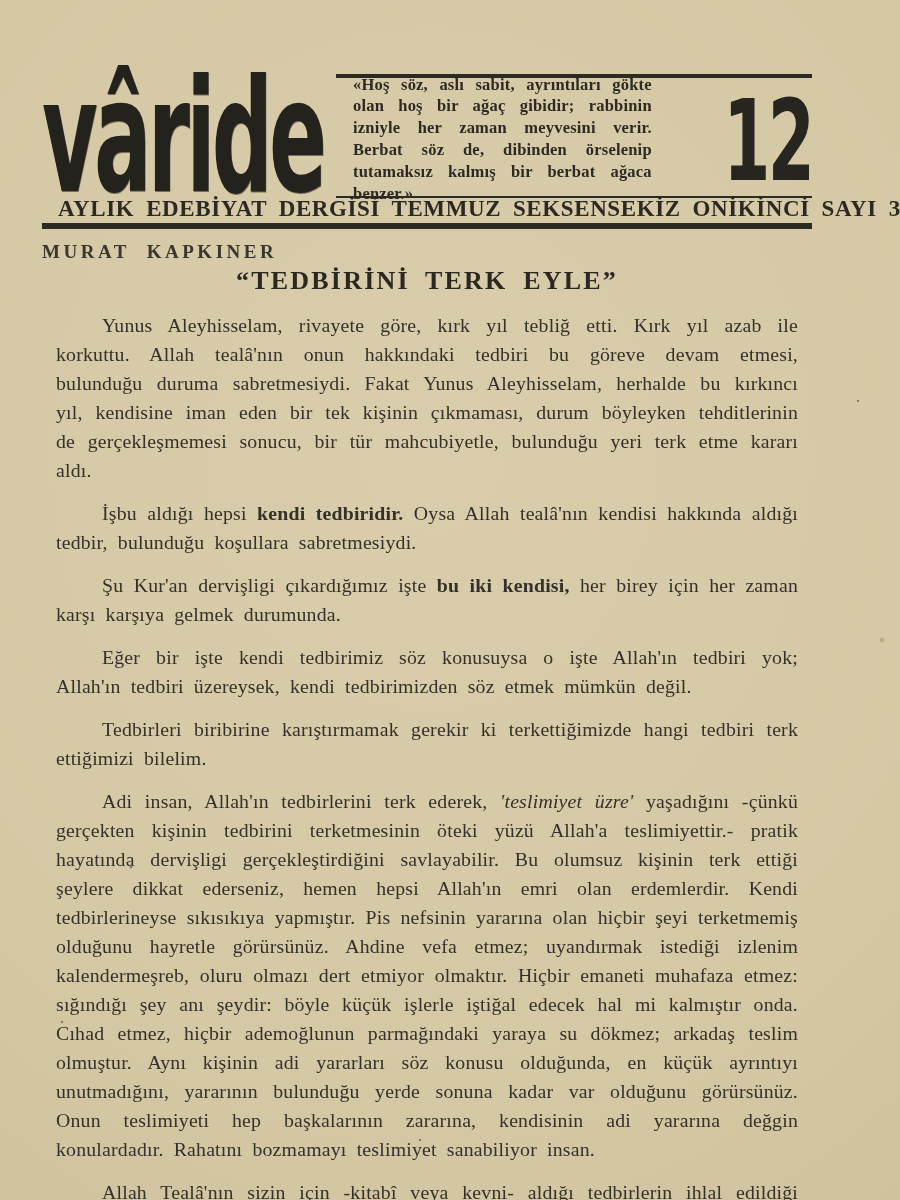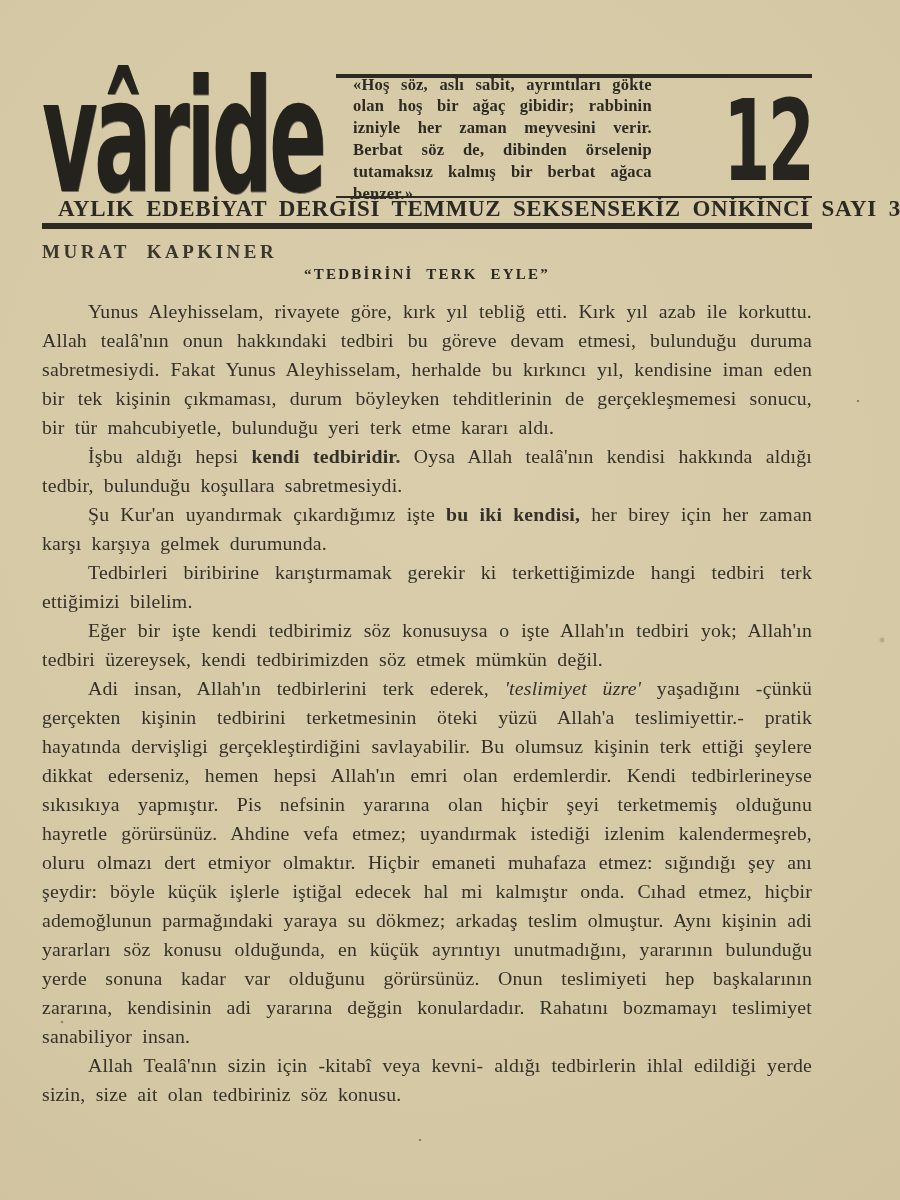--- a/index.html
+++ b/index.html
@@ -91,31 +91,31 @@
     position:absolute; left:42px; top:241px; width:770px;
     text-align:left;
     font-size:19px; font-weight:bold;
     letter-spacing:3.5px; word-spacing:9px;
     color:#3a372e;
   }
   .title{
     position:absolute; left:42px; top:266px; width:770px;
     margin:0;
     text-align:center;
-    font-size:15px; font-weight:bold;
+    font-size:26px; font-weight:bold;
     letter-spacing:2.2px; word-spacing:7px;
     color:#2a2821;
   }
 
   
   .body{
     position:absolute; left:42px; top:297px; width:770px;
   }
   .body p{
-    margin:0;
+    margin:14px;
     text-indent:46px;
     text-align:justify;
     font-size:19.8px;
     line-height:29px;
     letter-spacing:0.2px;
     word-spacing:5px;
     color:#33312a;
   }
   .seg-b{font-weight:bold;}
   .seg-i{font-style:italic;}
@@ -137,20 +137,20 @@
 
   <div class="tagline">AYLIK EDEBİYAT DERGİSİ TEMMUZ SEKSENSEKİZ ONİKİNCİ SAYI 350 TL.</div>
 
   <div class="author">MURAT KAPKINER</div>
 
   <h1 class="title">“TEDBİRİNİ TERK EYLE”</h1>
 
   <main class="body">
       <p><span>Yunus Aleyhisselam, rivayete göre, kırk yıl tebliğ etti. Kırk yıl azab ile korkuttu. Allah tealâ'nın onun hakkındaki tedbiri bu göreve devam etmesi, bulunduğu duruma sabretmesiydi. Fakat Yunus Aleyhisselam, herhalde bu kırkıncı yıl, kendisine iman eden bir tek kişinin çıkmaması, durum böyleyken tehditlerinin de gerçekleşmemesi sonucu, bir tür mahcubiyetle, bulunduğu yeri terk etme kararı aldı.</span></p>
       <p><span>İşbu aldığı hepsi </span><span class="seg-b">kendi tedbiridir.</span><span> Oysa Allah tealâ'nın kendisi hakkında aldığı tedbir, bulunduğu koşullara sabretmesiydi.</span></p>
-      <p><span>Şu Kur'an uyandırmak çıkardığımız işte </span><span class="seg-b">bu iki kendisi,</span><span> her birey için her zaman karşı karşıya gelmek durumunda.</span></p>
+      <p><span>Şu Kur'an dervişligi çıkardığımız işte </span><span class="seg-b">bu iki kendisi,</span><span> her birey için her zaman karşı karşıya gelmek durumunda.</span></p>
+      <p><span>Eğer bir işte kendi tedbirimiz söz konusuysa o işte Allah'ın tedbiri yok; Allah'ın tedbiri üzereysek, kendi tedbirimizden söz etmek mümkün değil.</span></p>
       <p><span>Tedbirleri biribirine karıştırmamak gerekir ki terkettiğimizde hangi tedbiri terk ettiğimizi bilelim.</span></p>
-      <p><span>Eğer bir işte kendi tedbirimiz söz konusuysa o işte Allah'ın tedbiri yok; Allah'ın tedbiri üzereysek, kendi tedbirimizden söz etmek mümkün değil.</span></p>
       <p><span>Adi insan, Allah'ın tedbirlerini terk ederek, </span><span class="seg-i">'teslimiyet üzre'</span><span> yaşadığını -çünkü gerçekten kişinin tedbirini terketmesinin öteki yüzü Allah'a teslimiyettir.- pratik hayatında dervişligi gerçekleştirdiğini savlayabilir. Bu olumsuz kişinin terk ettiği şeylere dikkat ederseniz, hemen hepsi Allah'ın emri olan erdemlerdir. Kendi tedbirlerineyse sıkısıkıya yapmıştır. Pis nefsinin yararına olan hiçbir şeyi terketmemiş olduğunu hayretle görürsünüz. Ahdine vefa etmez; uyandırmak istediği izlenim kalendermeşreb, oluru olmazı dert etmiyor olmaktır. Hiçbir emaneti muhafaza etmez: sığındığı şey anı şeydir: böyle küçük işlerle iştiğal edecek hal mi kalmıştır onda. Cıhad etmez, hiçbir ademoğlunun parmağındaki yaraya su dökmez; arkadaş teslim olmuştur. Aynı kişinin adi yararları söz konusu olduğunda, en küçük ayrıntıyı unutmadığını, yararının bulunduğu yerde sonuna kadar var olduğunu görürsünüz. Onun teslimiyeti hep başkalarının zararına, kendisinin adi yararına değgin konulardadır. Rahatını bozmamayı teslimiyet sanabiliyor insan.</span></p>
       <p><span>Allah Tealâ'nın sizin için -kitabî veya kevni- aldığı tedbirlerin ihlal edildiği yerde sizin, size ait olan tedbiriniz söz konusu.</span></p>
     </main>
 
 </div>
 
 </body></html>

